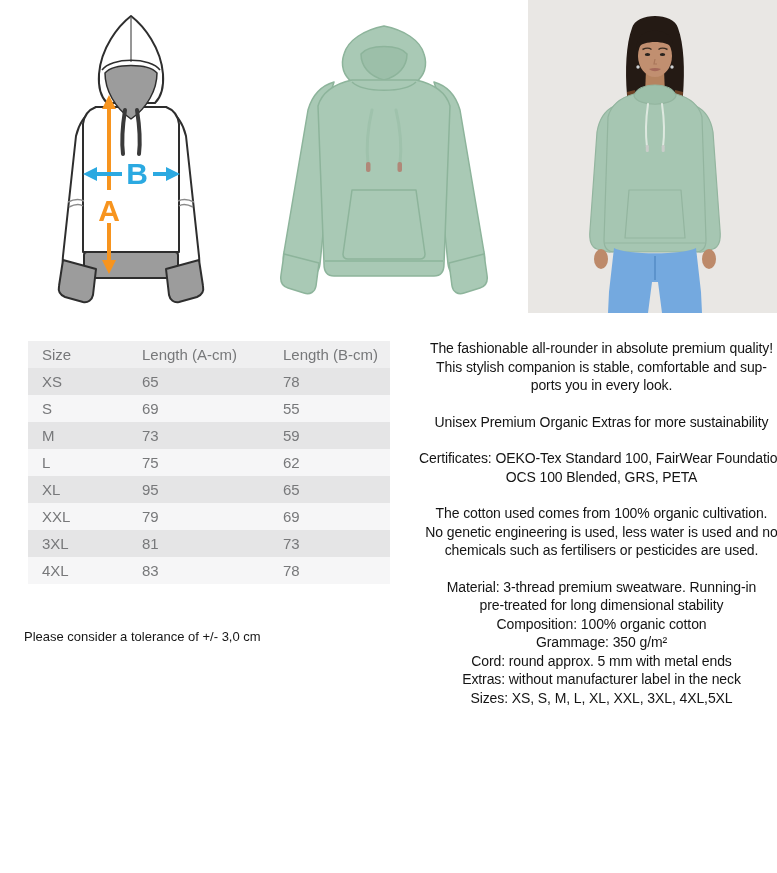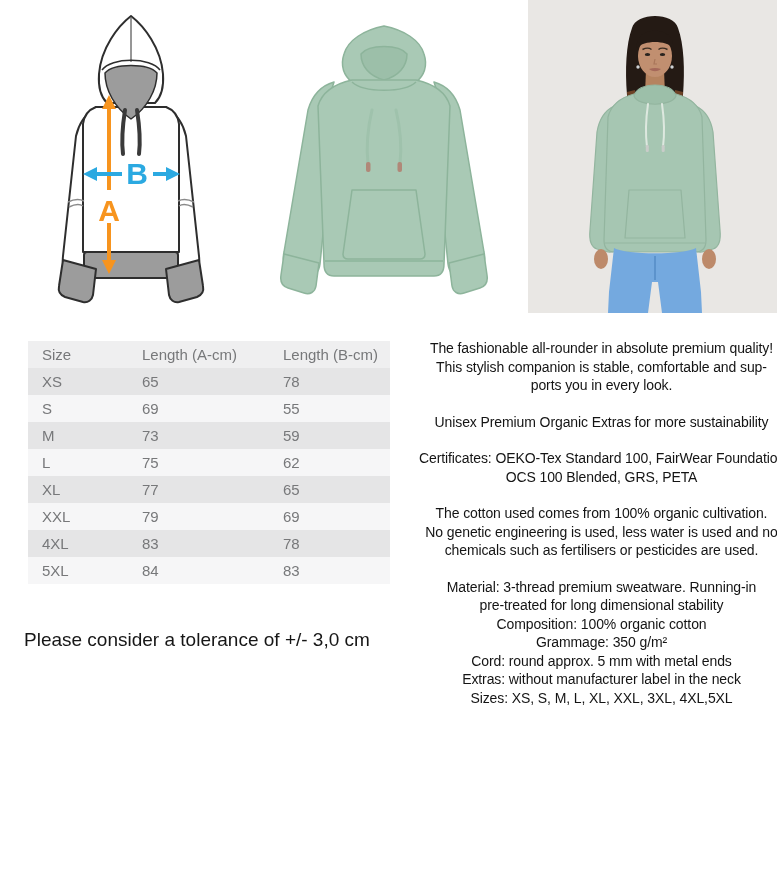--- a/index.html
+++ b/index.html
@@ -27,21 +27,21 @@
   .size-table th, .size-table td {
     height:27px; padding:0 0 0 14px; text-align:left;
     font-weight:400; white-space:nowrap; overflow:hidden;
   }
   .size-table thead tr { background:#efeff0;margin-left:16px; }
   .size-table tbody tr:nth-child(odd)  { background:#e5e5e6; }
   .size-table tbody tr:nth-child(even) { background:#f6f6f7; }
 
   .tolerance {
     position:absolute; left:24px; top:629px;
-    font-size:19px; color:#161616;
+    font-size:13px; color:#161616;
   }
 
   .description {
     position:absolute; left:419px; top:339px; width:365px;
     font-size:14px; line-height:18.5px; color:#141414;
     letter-spacing:-0.1px;
     text-align:center;
   }
   .description p { white-space:pre; margin:0 0 18px 0; }
   .description p:last-child { margin-bottom:0; }
@@ -207,37 +207,37 @@
         <td>73</td>
         <td>59</td>
       </tr>
       <tr>
         <td>L</td>
         <td>75</td>
         <td>62</td>
       </tr>
       <tr>
         <td>XL</td>
-        <td>77</td>
+        <td>95</td>
         <td>65</td>
       </tr>
       <tr>
         <td>XXL</td>
         <td>79</td>
         <td>69</td>
       </tr>
       <tr>
+        <td>3XL</td>
+        <td>81</td>
+        <td>73</td>
+      </tr>
+      <tr>
         <td>4XL</td>
         <td>83</td>
         <td>78</td>
-      </tr>
-      <tr>
-        <td>5XL</td>
-        <td>84</td>
-        <td>83</td>
       </tr>
     </tbody>
   </table>
 
   <div class="tolerance">Please consider a tolerance of +/- 3,0 cm</div>
 
   <div class="description">
     <p>The fashionable all-rounder in absolute premium quality!
 This stylish companion is stable, comfortable and sup-
 ports you in every look.</p>

